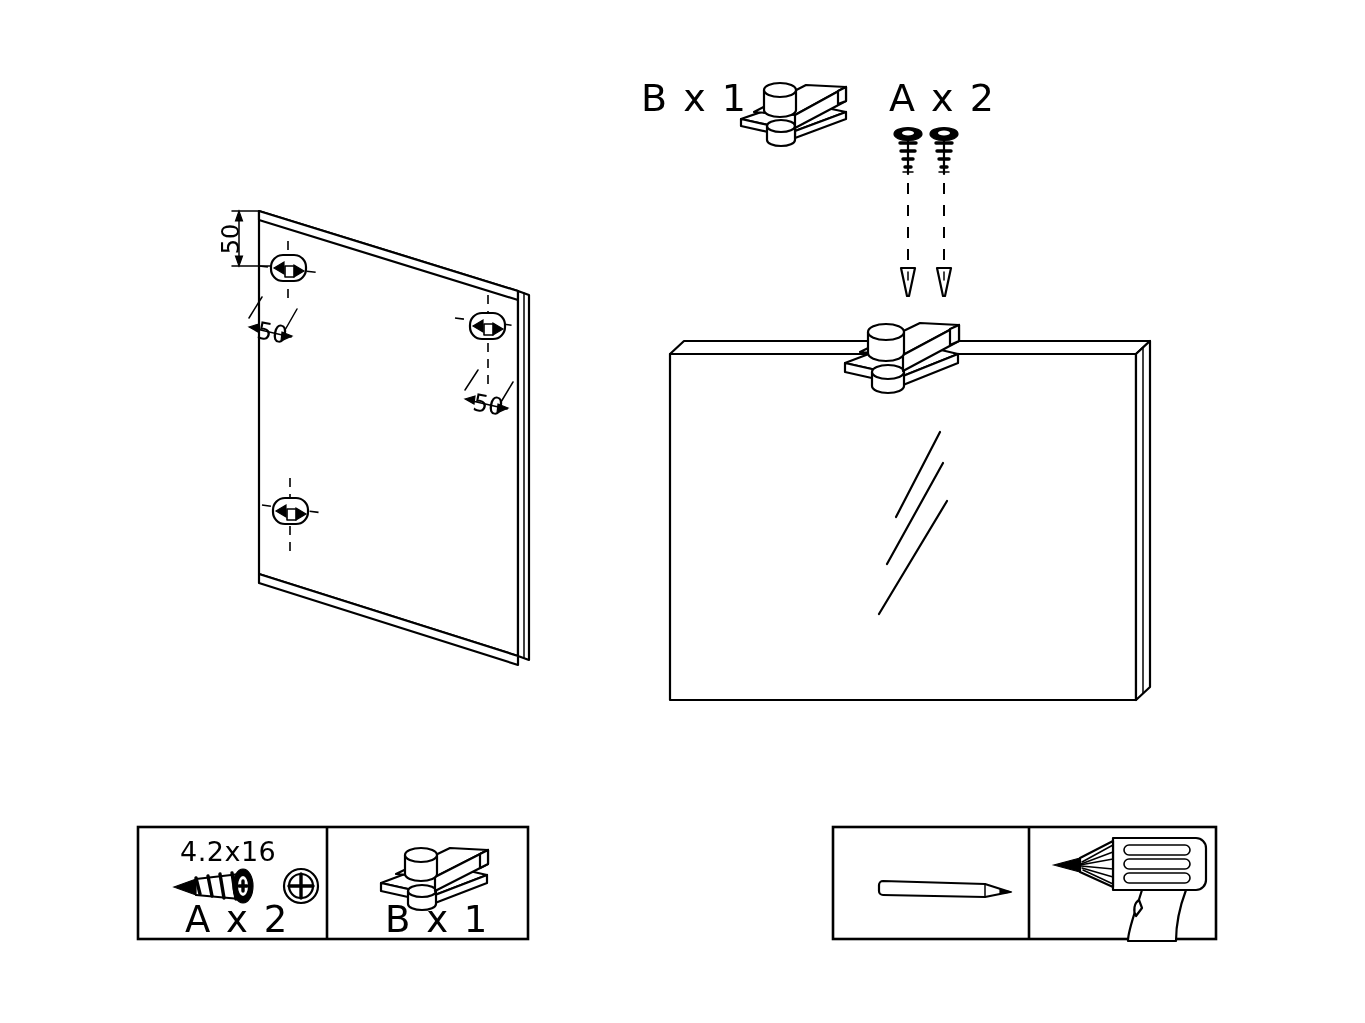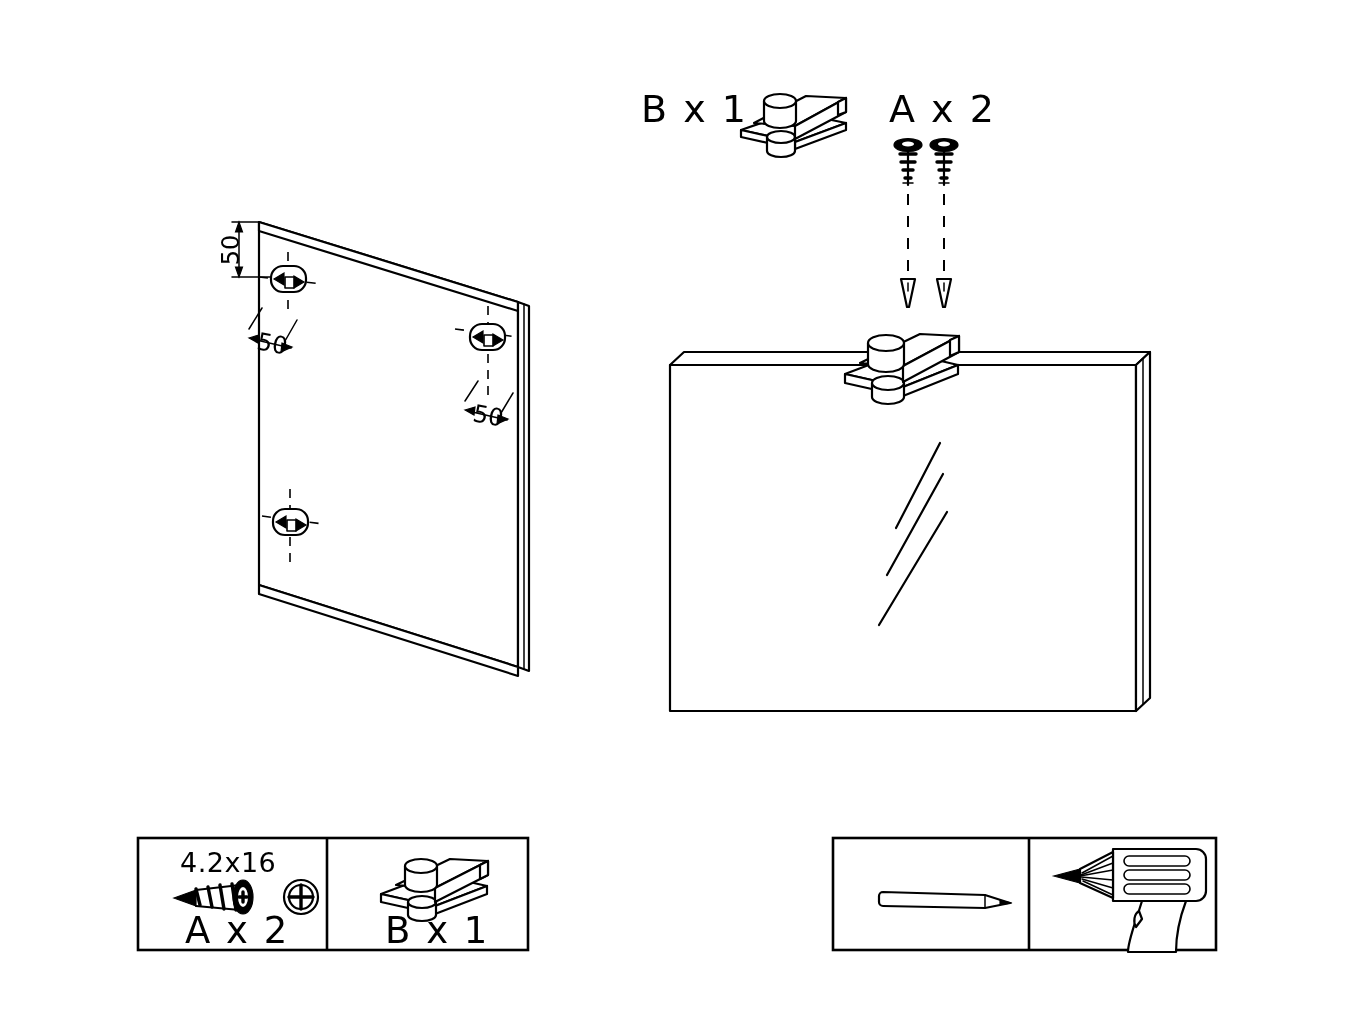--- a/index.html
+++ b/index.html
@@ -9,21 +9,21 @@
   }
   body {
     width: 1365px;
     height: 1023px;
     position: relative;
     font-family: "DejaVu Sans", sans-serif;
     overflow: hidden;
   }
   #sheet {
     position: absolute;
-    left: 0; top: 11px;
+    left: 0; top: 0;
     width: 1365px;
     height: 827px;
     text-decoration: underline;
   }
   svg { display: block; }
   .ln   { stroke: #000; fill: none; stroke-width: 2.2; stroke-linecap: round; stroke-linejoin: round; }
   .lnt  { stroke: #000; fill: none; stroke-width: 1.5; stroke-linecap: round; stroke-linejoin: round; }
   .lnh  { stroke: #000; fill: none; stroke-width: 3.4; stroke-linecap: round; stroke-linejoin: round; }
   .wfill{ fill: #ffffff; stroke: #000; stroke-width: 2.2; stroke-linejoin: round; }
   .wfillt{ fill: #ffffff; stroke: #000; stroke-width: 1.6; stroke-linejoin: round; }

